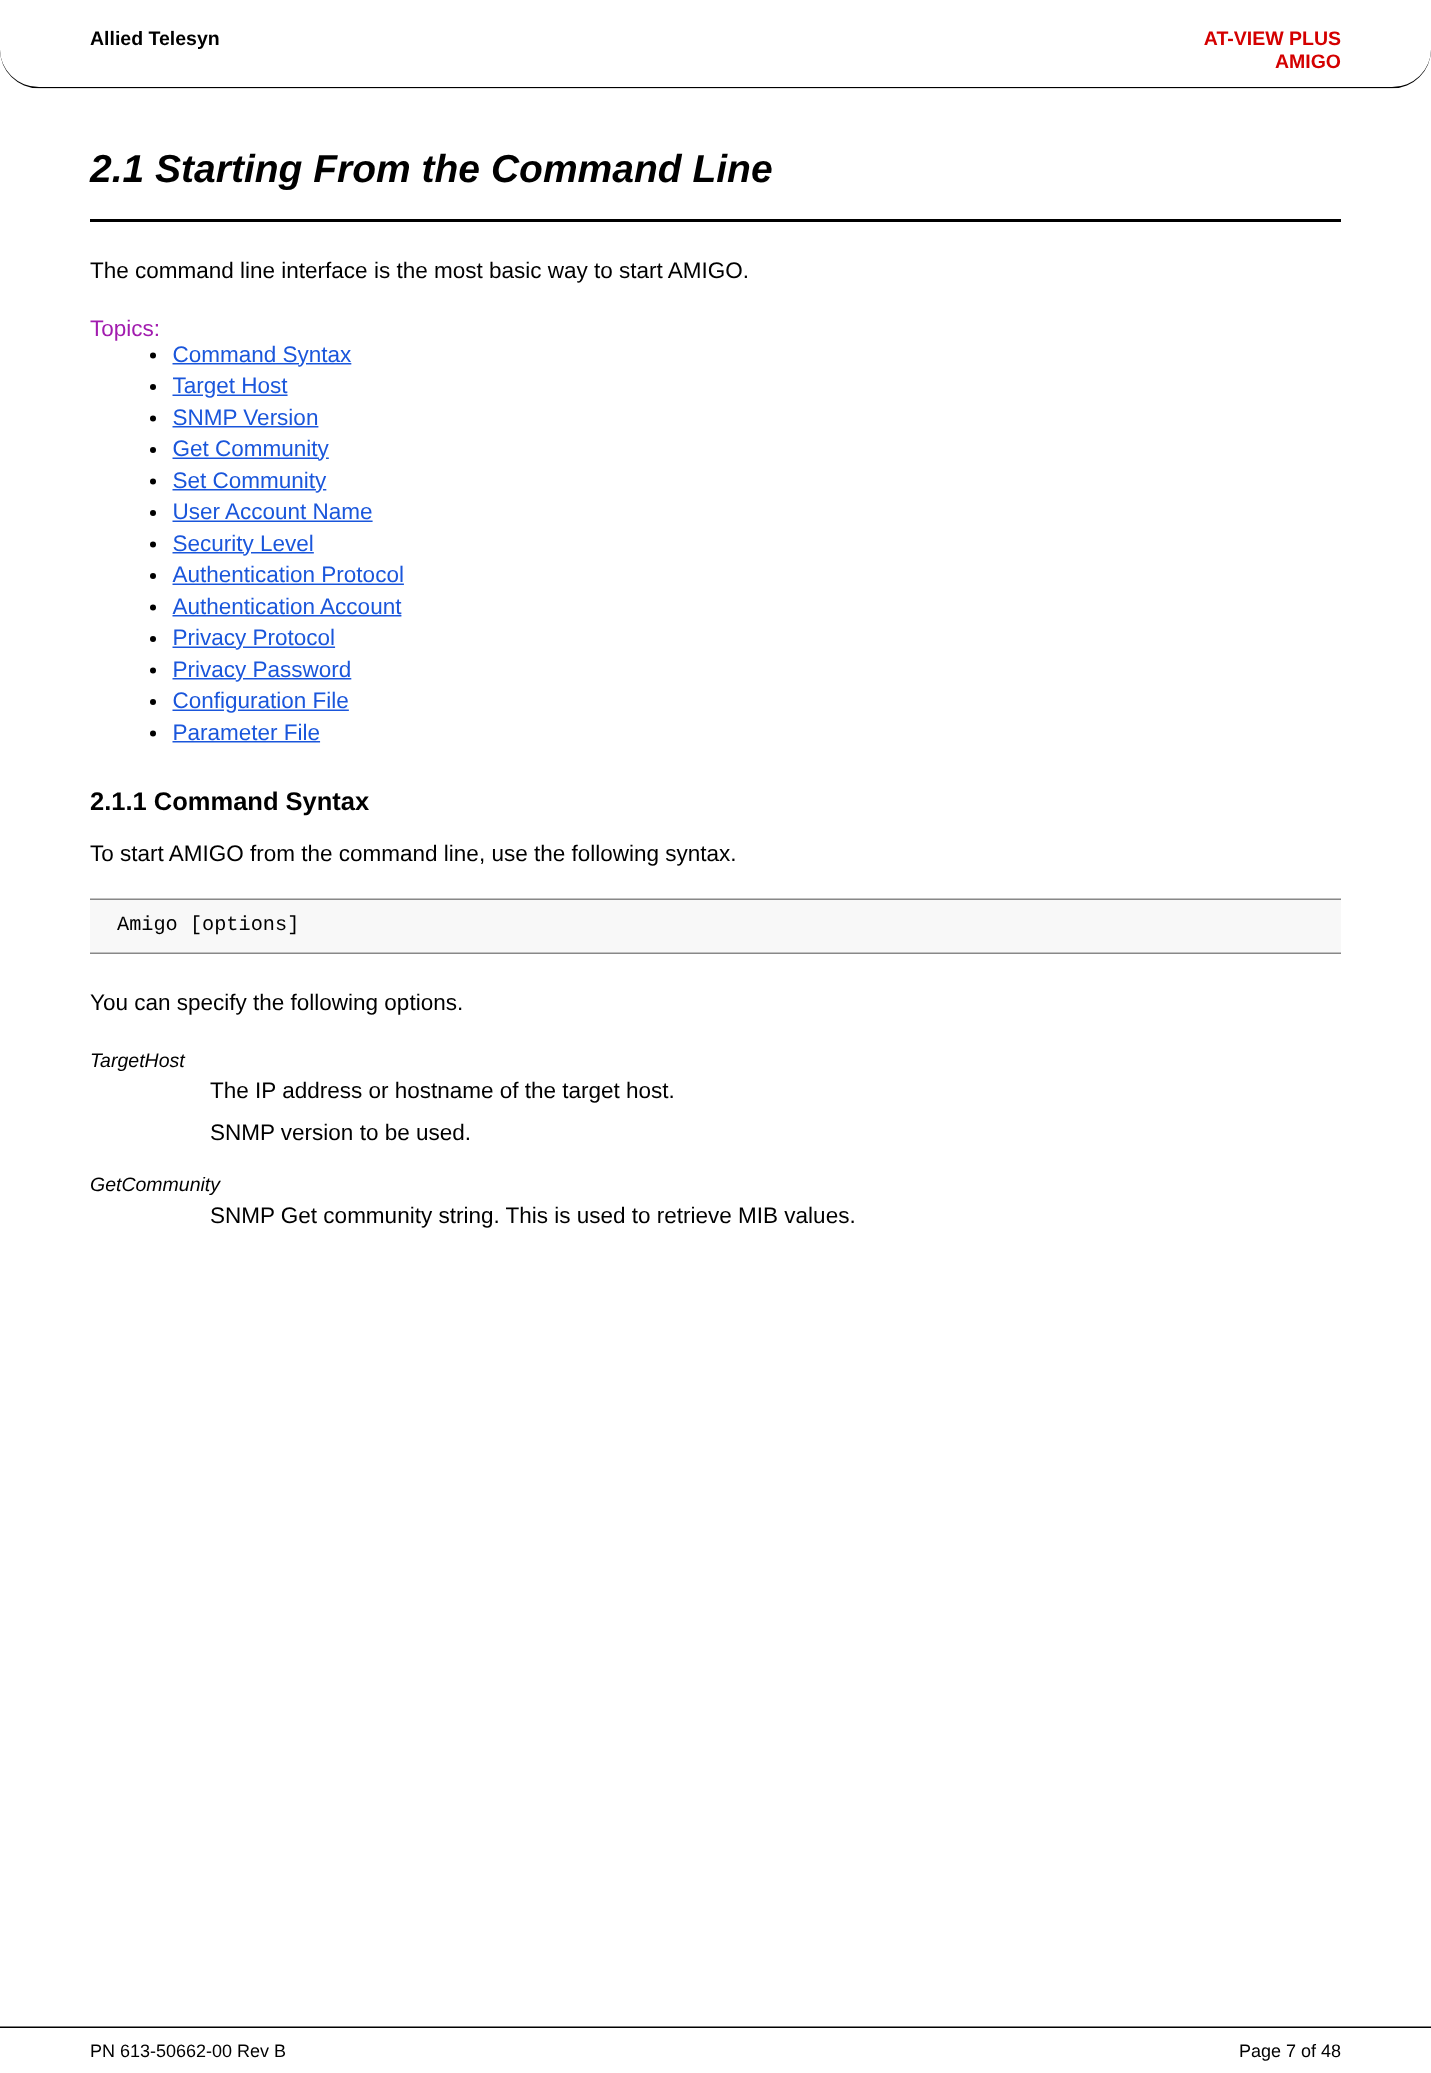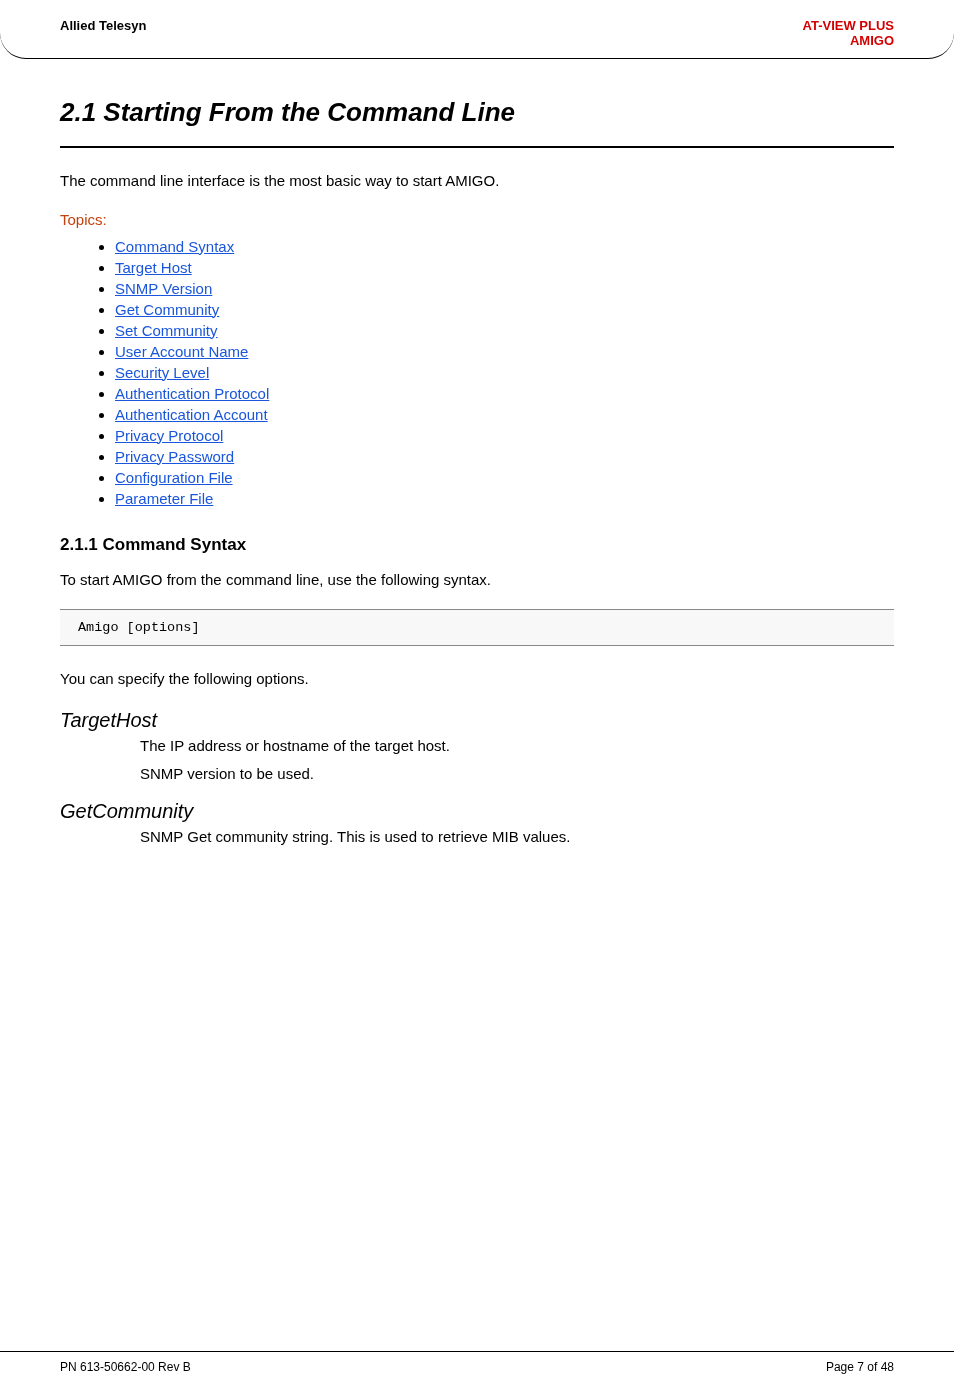--- a/index.html
+++ b/index.html
@@ -79,22 +79,21 @@
     
     .intro-text {
       font-size: 15px;
       color: #000;
       margin-bottom: 18px;
       line-height: 1.5;
     }
 
     .topics-label {
       font-size: 15px;
-      color: #c2410c;
-      margin-bottom: 10px;
+      color: #a21caf;
     }
 
     
     .topic-list {
       list-style: disc;
       margin-left: 55px;
       margin-bottom: 28px;
     }
     .topic-list li {
       margin-bottom: 4px;
@@ -131,21 +130,21 @@
     .body-para {
       font-size: 15px;
       color: #000;
       margin-bottom: 18px;
       line-height: 1.5;
     }
 
     
     .def-term {
       font-style: italic;
-      font-size: 20px;
+      font-size: 13px;
       font-weight: normal;
       color: #000;
       margin-bottom: 3px;
       margin-top: 14px;
     }
     .def-desc {
       font-size: 15px;
       color: #000;
       margin-left: 80px;
       margin-bottom: 6px;

